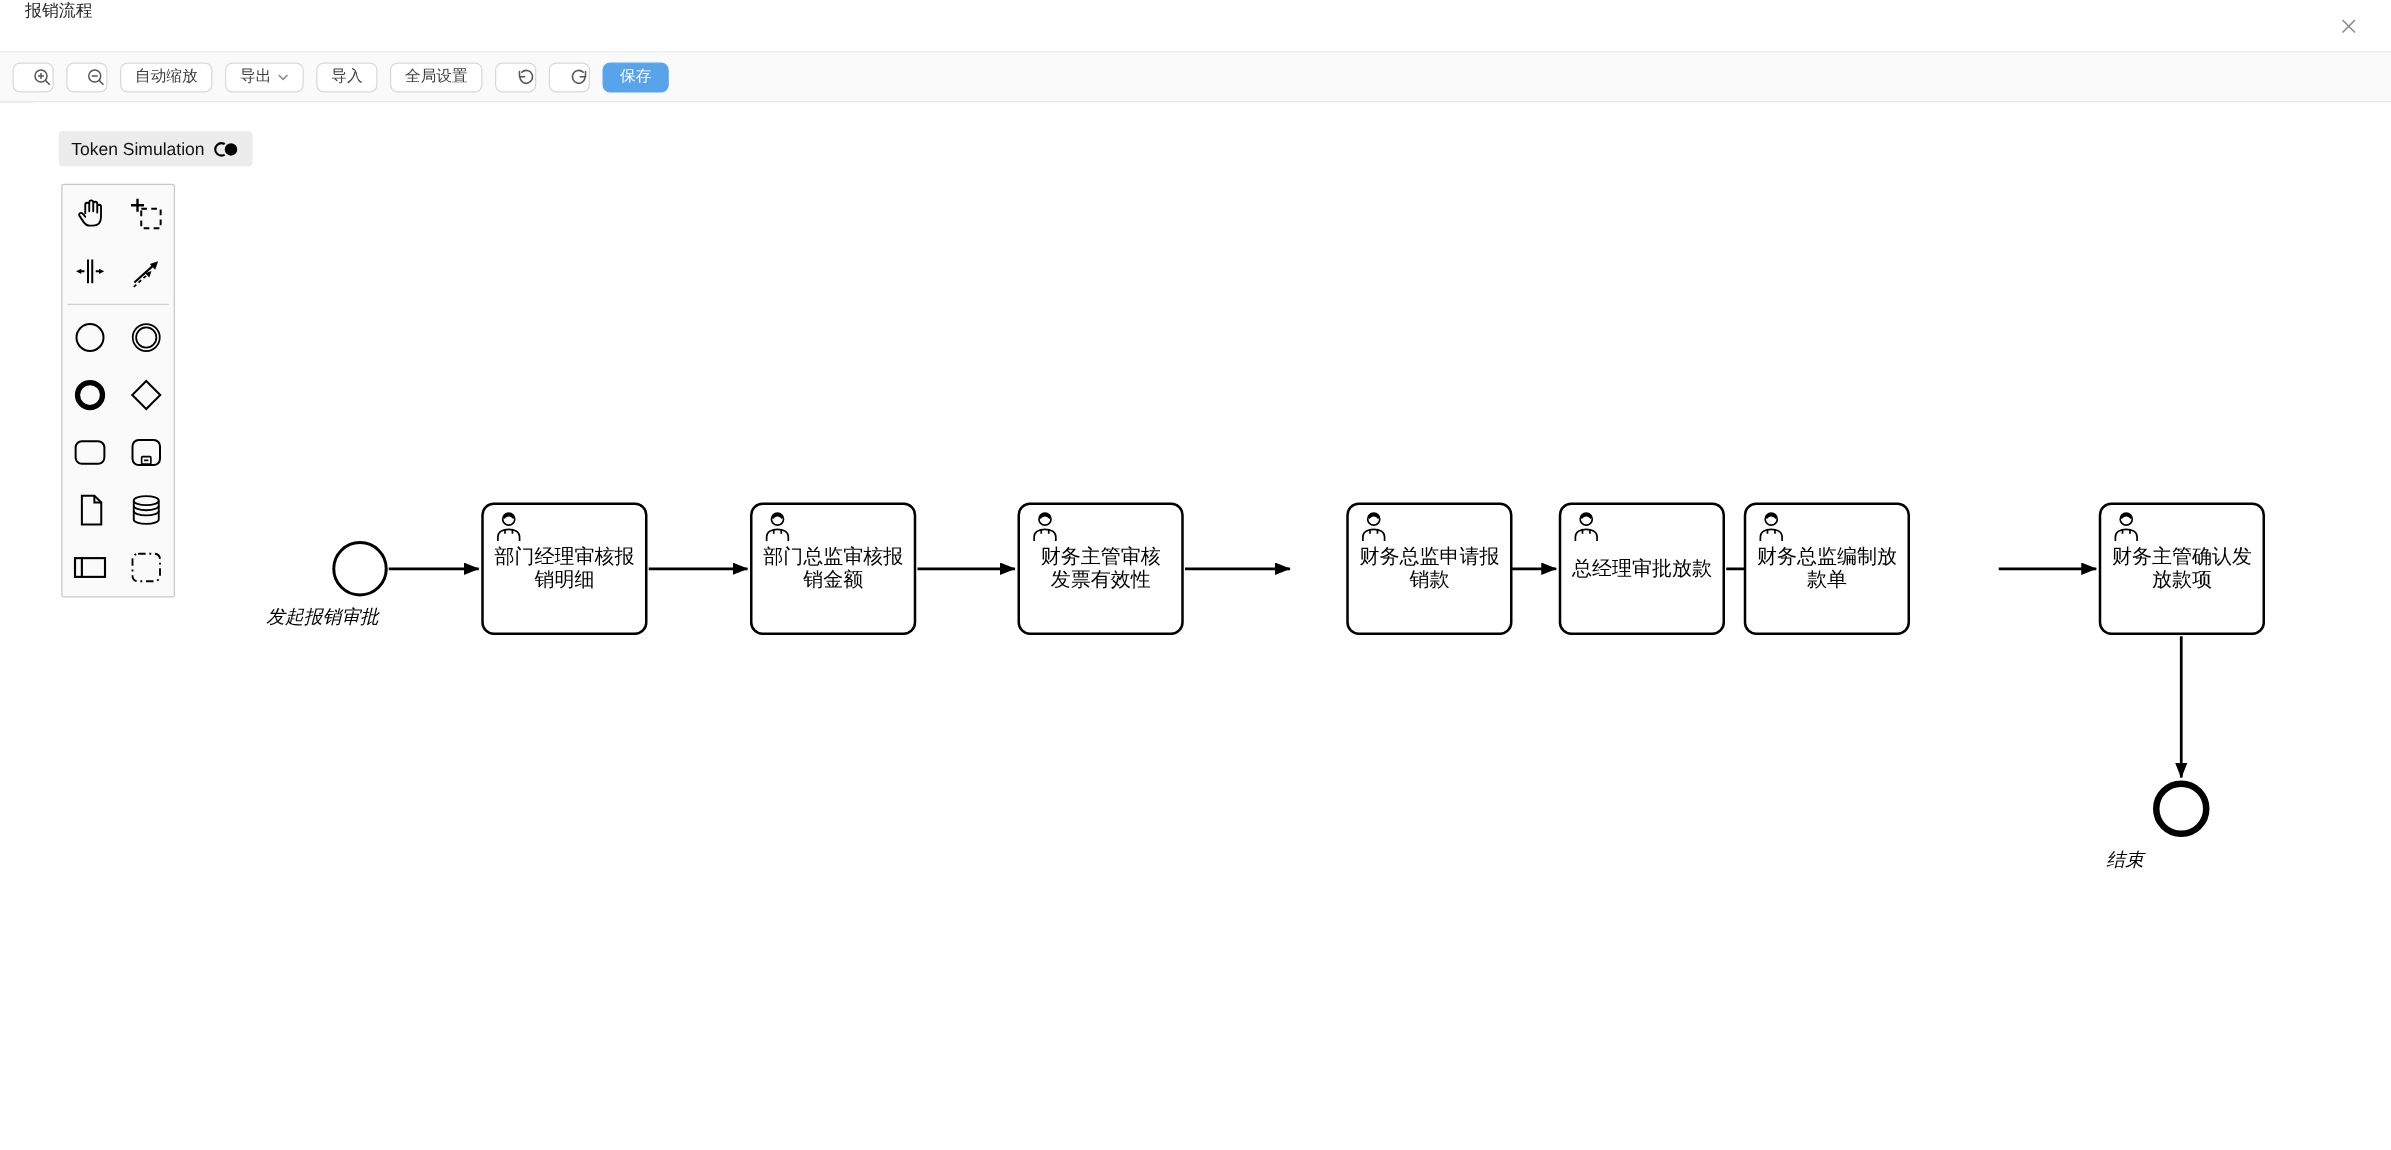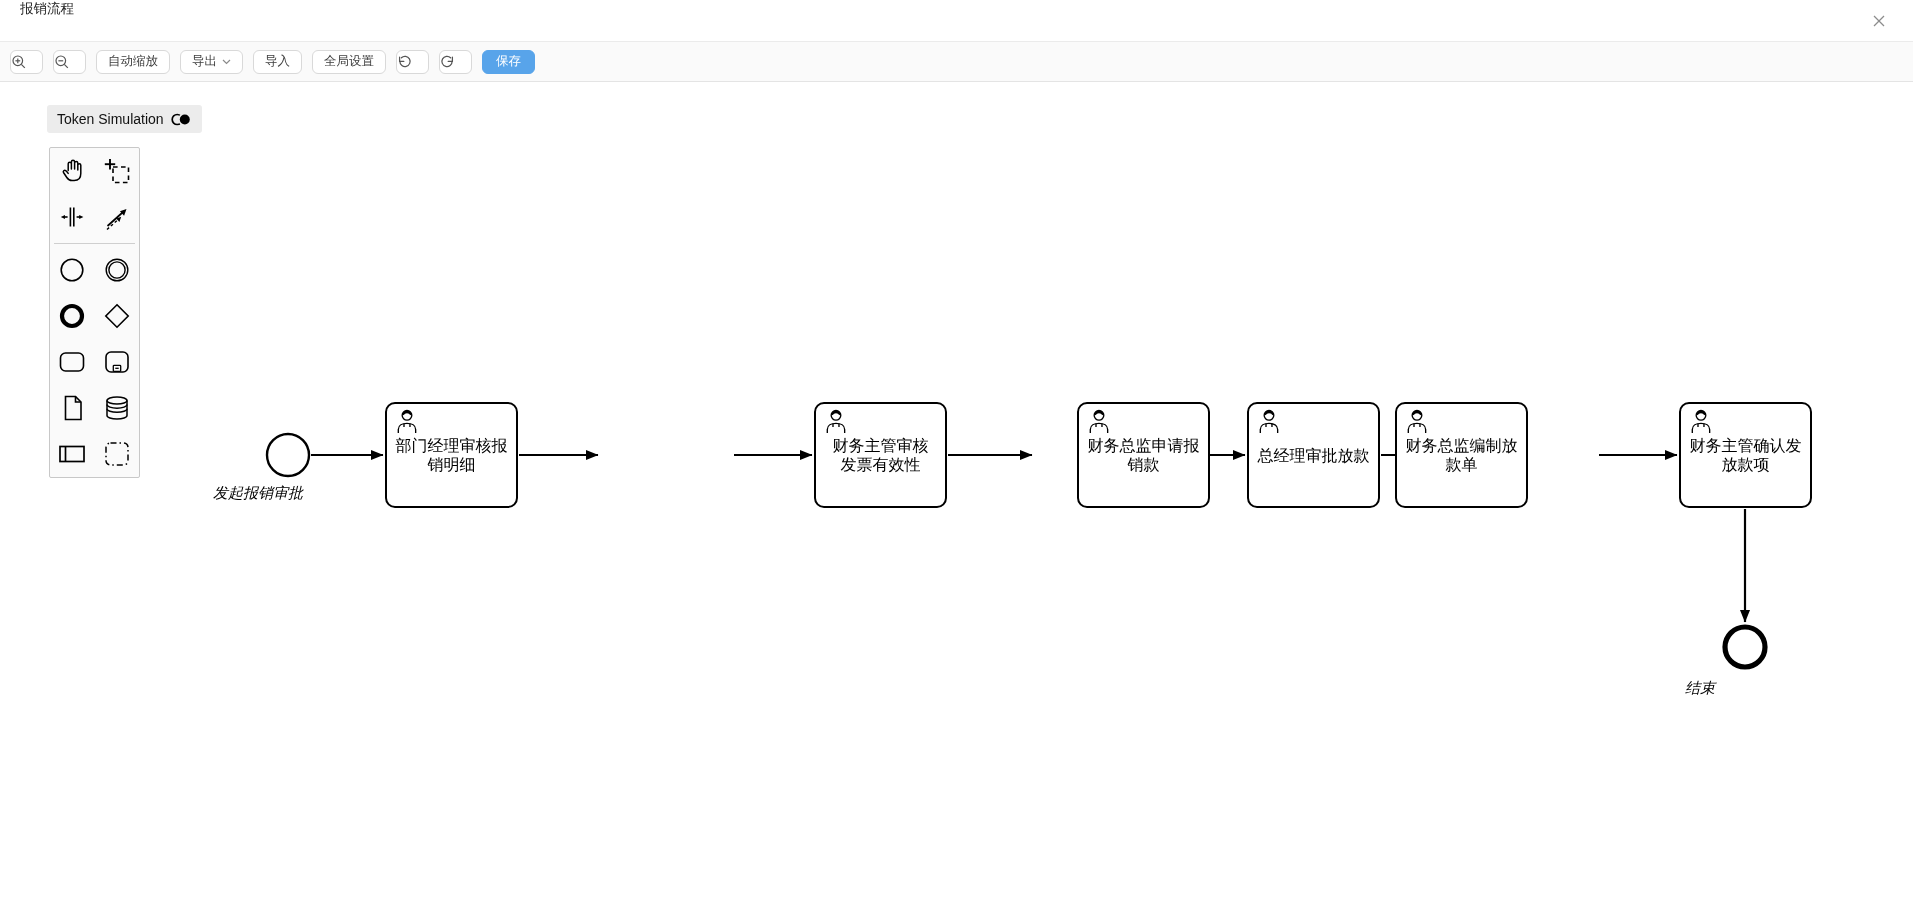--- a/index.html
+++ b/index.html
@@ -16,21 +16,21 @@
   .app-header{position:relative;height:42px;background:#fff;border-bottom:1px solid #ebebeb;
     display:flex;align-items:flex-start;padding:0 20px;}
   .app-title{font-size:13.5px;font-weight:500;color:#262626;}
   .close-btn{position:absolute;right:26px;top:13px;width:16px;height:16px;cursor:pointer;
     display:flex;align-items:center;justify-content:center;}
 
   
   .toolbar{height:40px;background:var(--toolbar-bg);border-bottom:1px solid #e4e4e4;
     display:flex;align-items:center;padding-left:10px;gap:10px;}
   .tb-btn{height:24px;min-width:33px;padding:0 11px;background:#fff;border:1px solid #d9d9d9;
-    border-radius:6px;display:inline-flex;align-items:center;justify-content:flex-start;gap:5px;
+    border-radius:6px;display:inline-flex;align-items:center;justify-content:flex-end;gap:5px;
     font-size:12.5px;color:#404040;cursor:pointer;line-height:1;}
   .tb-btn.icon-only{padding:0;width:33px;}
   .tb-btn.primary{background:var(--accent);border-color:var(--accent);color:#fff;padding:4px 13px;font-family:Liberation Serif, serif;}
   .tb-btn svg{display:block;}
 
   
   .canvas{position:relative;width:1913px;height:838px;background:#fff;margin-left:27px;}
 
   
   .token-sim{position:absolute;left:20px;top:23px;height:28px;padding:0 10px;
@@ -246,20 +246,31 @@
     <svg class="user-icon" width="27" height="27" viewBox="0 0 28 28" fill="none" stroke="#000" stroke-width="1.4">
       <path d="M9.7 6.5 a5 5 0 0 1 9.6 0 l-1.3 0.9 a4.1 4.1 0 0 0 -7 0 z" fill="#000" stroke="none"></path>
       <circle cx="14.5" cy="7.6" r="5"></circle>
       <path d="M5.5 25.8 v-3.4 c0-4.4 4.2-6.4 9-6.4 s9 2 9 6.4 v3.4" fill="#fff"></path>
       <line x1="11.4" y1="16.4" x2="11.4" y2="19.6"></line>
       <line x1="17.6" y1="16.4" x2="17.6" y2="19.6"></line>
     </svg>
     <div class="task-label">部门经理审核报
 销明细</div>
   </div>
+  <div class="task" style="left:573px">
+    <svg class="user-icon" width="27" height="27" viewBox="0 0 28 28" fill="none" stroke="#000" stroke-width="1.4">
+      <path d="M9.7 6.5 a5 5 0 0 1 9.6 0 l-1.3 0.9 a4.1 4.1 0 0 0 -7 0 z" fill="#000" stroke="none"></path>
+      <circle cx="14.5" cy="7.6" r="5"></circle>
+      <path d="M5.5 25.8 v-3.4 c0-4.4 4.2-6.4 9-6.4 s9 2 9 6.4 v3.4" fill="#fff"></path>
+      <line x1="11.4" y1="16.4" x2="11.4" y2="19.6"></line>
+      <line x1="17.6" y1="16.4" x2="17.6" y2="19.6"></line>
+    </svg>
+    <div class="task-label">部门总监审核报
+销金额</div>
+  </div>
   <div class="task" style="left:787px">
     <svg class="user-icon" width="27" height="27" viewBox="0 0 28 28" fill="none" stroke="#000" stroke-width="1.4">
       <path d="M9.7 6.5 a5 5 0 0 1 9.6 0 l-1.3 0.9 a4.1 4.1 0 0 0 -7 0 z" fill="#000" stroke="none"></path>
       <circle cx="14.5" cy="7.6" r="5"></circle>
       <path d="M5.5 25.8 v-3.4 c0-4.4 4.2-6.4 9-6.4 s9 2 9 6.4 v3.4" fill="#fff"></path>
       <line x1="11.4" y1="16.4" x2="11.4" y2="19.6"></line>
       <line x1="17.6" y1="16.4" x2="17.6" y2="19.6"></line>
     </svg>
     <div class="task-label">财务主管审核
 发票有效性</div>

